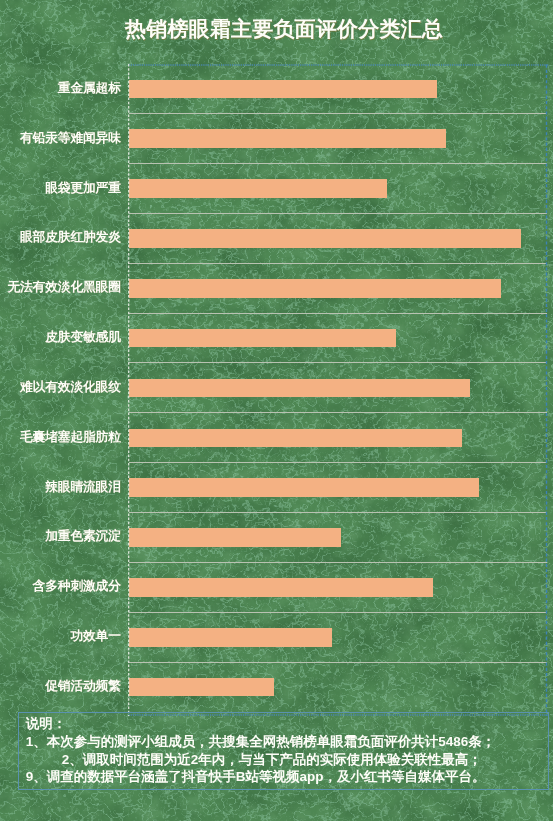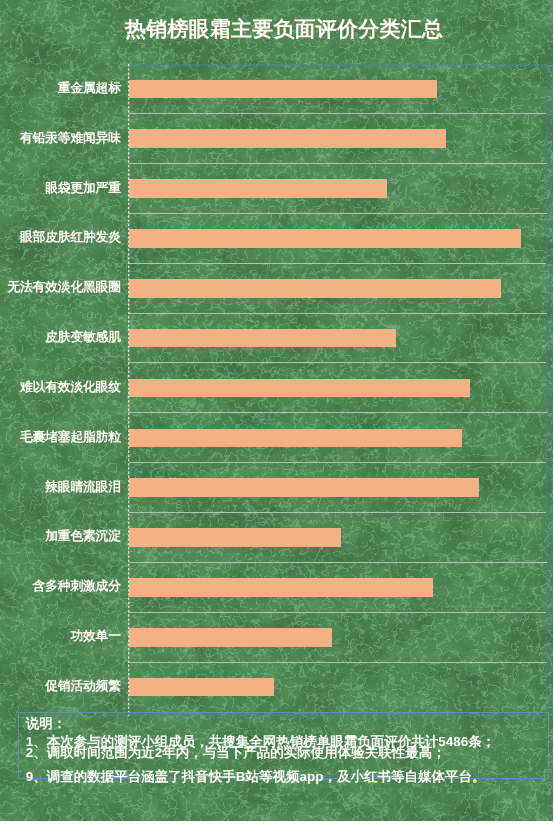--- a/index.html
+++ b/index.html
@@ -20,21 +20,21 @@
   .gridline{position:absolute;left:0;width:418px;height:0;border-top:1px solid #b9c2b2;}
 
   .bar{position:absolute;left:0;background:#f4b183;}
 
   .cat-label{position:absolute;right:0;text-align:right;white-space:nowrap;
      font-size:12.8px;line-height:17px;letter-spacing:-0.2px;
      font-weight:bold;color:#fdfdf7;
      text-shadow:0.4px 0.4px 0.1px rgba(150,112,46,.35);}
   #label-col{position:absolute;left:0;top:64px;width:120.8px;height:648px;}
 
-  #note-box{position:absolute;left:18px;top:712px;width:530.5px;height:67px;
+  #note-box{position:absolute;left:18px;top:712px;width:530.5px;height:78px;
      border:1.2px solid #5a92b0;box-sizing:border-box;}
   .note-line{position:absolute;left:6.8px;white-space:nowrap;
      font-size:13.5px;letter-spacing:0px;line-height:17.6px;
      font-weight:bold;color:#fdfdf7;
      text-shadow:none;}
 </style>
 </head>
 <body>
 
 <div id="chart-canvas">
@@ -133,17 +133,17 @@
   <svg id="plot-lines" width="426" height="656" viewBox="0 0 426 656">
     <line x1="2.5" y1="3" x2="423" y2="3" stroke="#4a86ae" stroke-width="1.3" stroke-dasharray="1.25 0.95"></line>
     <line x1="420.5" y1="2.6" x2="420.5" y2="654" stroke="#3d83b5" stroke-width="1.4" stroke-dasharray="3.1 2.1"></line>
     <line x1="2.5" y1="653" x2="423" y2="653" stroke="#4a86ae" stroke-width="1.3" stroke-dasharray="1.25 0.95"></line>
     <line x1="2.7" y1="2" x2="2.7" y2="654" stroke="#e4e9e0" stroke-width="1.2" stroke-dasharray="2.5 1.7"></line>
   </svg>
 
   <div id="note-box" style="border-color: rgb(90, 146, 176);">
       <div class="note-line" style="top: 2.4px;">说明：</div>
       <div class="note-line" style="top: 20px;">1、本次参与的测评小组成员，共搜集全网热销榜单眼霜负面评价共计5486条；</div>
-      <div class="note-line" style="top: 31px;">2、调取时间范围为近2年内，与当下产品的实际使用体验关联性最高；</div>
+      <div class="note-line" style="top: 38px; margin-left: 36px;">2、调取时间范围为近2年内，与当下产品的实际使用体验关联性最高；</div>
       <div class="note-line" style="top: 55.2px;">9、调查的数据平台涵盖了抖音快手B站等视频app，及小红书等自媒体平台。</div>
     </div>
 
 </div>
 
 </body></html>

